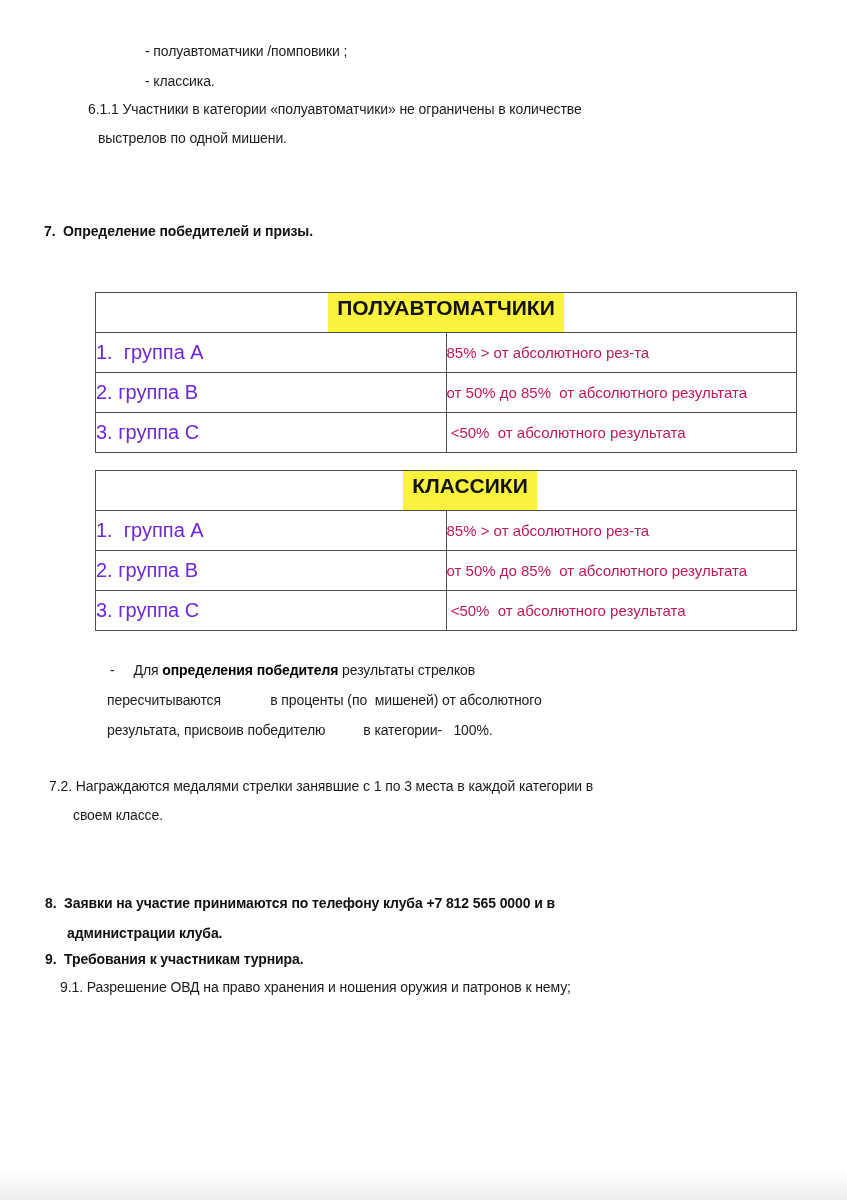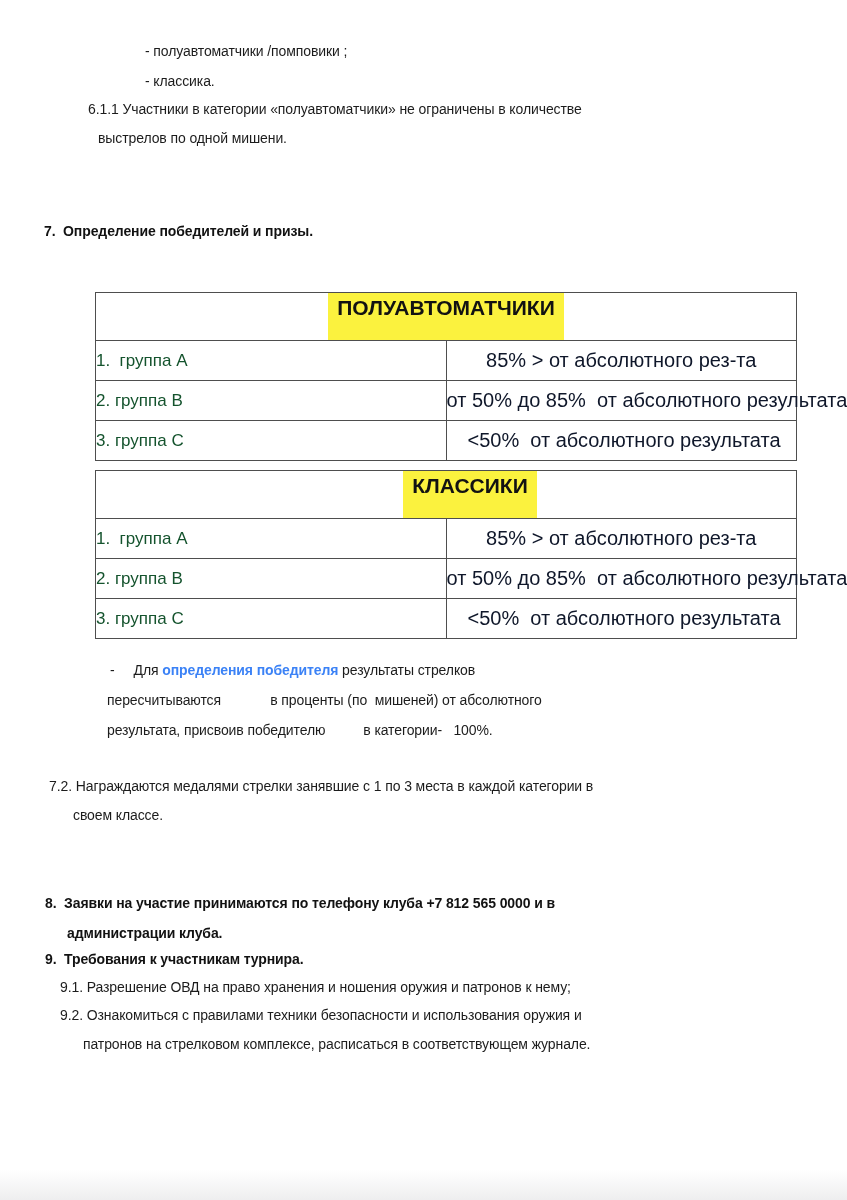--- a/index.html
+++ b/index.html
@@ -15,21 +15,21 @@
   .para {
     position: absolute;
     font-size: 14px;
     line-height: 29px;
     white-space: pre-wrap;
     color: #1c1c1c;
     letter-spacing: -0.1px;
   }
   .para.bold { font-weight: 700; color: #121212; line-height: 30px; }
   .bullets { line-height: 30px; }
-  .b { font-weight: 700; color: #3b82f6; }
+  .b { font-weight: 700; color: #000000; }
   table.rules {
     position: absolute;
     left: 95px;
     width: 702px;
     border-collapse: collapse;
     table-layout: fixed;
   }
   table.rules td {
     border: 1.6px solid #4e4e4e;
     padding: 0;
@@ -37,37 +37,36 @@
   }
   td.head-cell {
     text-align: center;
     height: 33px;
   }
   .hl {
     display: inline-block;
     font-weight: 700;
     font-size: 21px;
     color: #121212;
-    padding: 3px 9px 20px 9px;
+    padding: 3px 9px 12px 9px;
     line-height: 24px;
   }
   td.group-cell {
     width: 351px;
-    font-size: 17px;
+    font-size: 20px;
     padding-left: 80px;
     height: 39px;
     white-space: pre;
-    color: #14532d;
+    color: #6d28d9;
   }
   td.crit-cell {
-    font-size: 20px;
+    font-size: 15px;
     padding-left: 27px;
     white-space: pre;
-    color: #0f172a;
-    text-align: center;
+    color: #be185d;
   }
   .bottom-shade {
     position: absolute;
     left: 0; right: 0; bottom: 0;
     height: 30px;
     background: linear-gradient(to bottom, rgba(160,160,165,0) 0%, rgba(160,160,165,0.18) 100%);
   }
 </style>
 </head>
 <body>
@@ -138,17 +137,15 @@
 своем классе.</div>
 
 
   <div class="para bold" style="top:888px; left:67px; text-indent:-22px;">8.  Заявки на участие принимаются по телефону клуба +7 812 565 0000 и в
 администрации клуба.</div>
 
   <div class="para bold" style="top:944px; left:67px; text-indent:-22px;">9.  Требования к участникам турнира.</div>
 
   <div class="para" style="top:973px; left:83px; text-indent:-23px;">9.1. Разрешение ОВД на право хранения и ношения оружия и патронов к нему;</div>
 
-  <div class="para" style="top:1001px; left:83px; text-indent:-23px;">9.2. Ознакомиться с правилами техники безопасности и использования оружия и
-патронов на стрелковом комплексе, расписаться в соответствующем журнале.</div>
 
   <div class="bottom-shade"></div>
 </div>
 
 </body></html>

